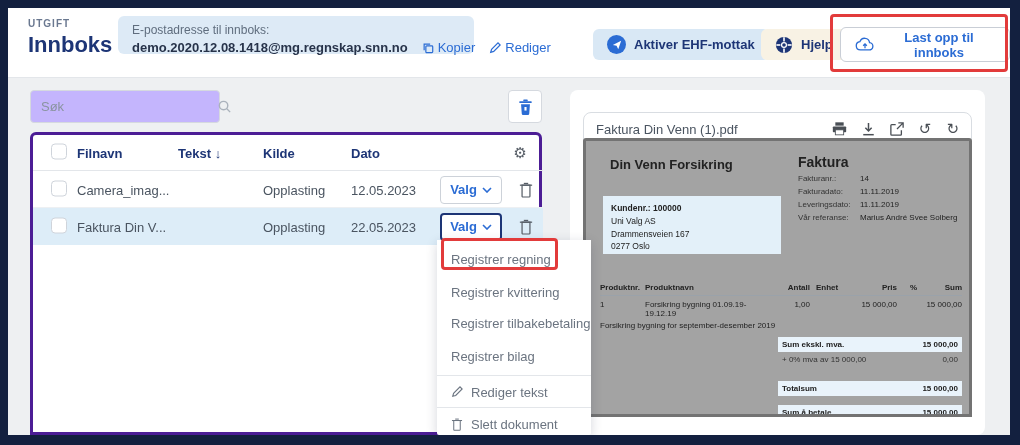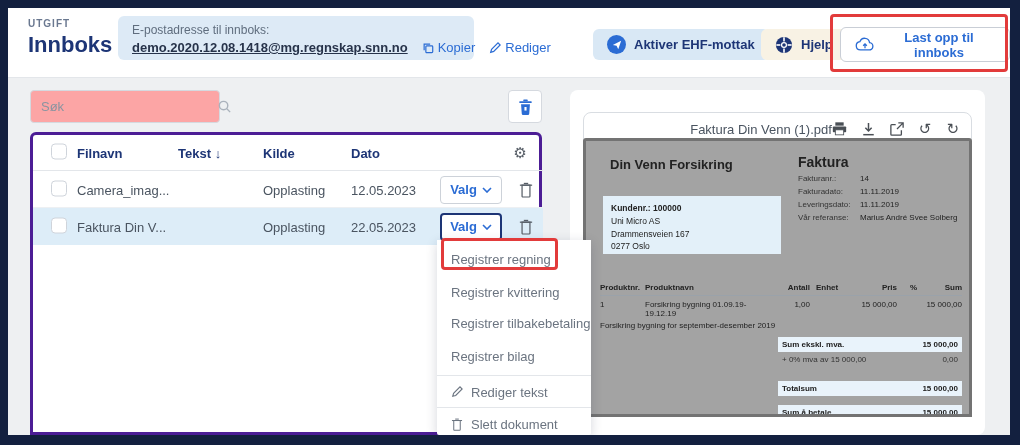--- a/index.html
+++ b/index.html
@@ -21,26 +21,26 @@
   }
   .eyebrow {
     position:absolute; left:20px; top:10px;
     font-size:10px; letter-spacing:1px; color:#6a7890; font-weight:bold;
   }
   .page-title {
     position:absolute; left:20px; top:24px;
     font-size:22px; font-weight:bold; color:#1d3576;
   }
   .email-box {
-    position:absolute; left:110px; top:8px; width:356px; height:44px;
+    position:absolute; left:110px; top:8px; width:356px; height:38px;
     background:#ddeaf6; border-radius:6px; padding:7px 14px;
   }
   .email-label { font-size:12px; color:#5f6d7e; }
   .email-row { display:flex; align-items:center; gap:14px; margin-top:3px; }
-  .email-value { font-size:13px; font-weight:bold; color:#27334a;text-decoration:underline; }
+  .email-value { font-size:13px; font-weight:bold; color:#27334a; }
   .mini-link {
     display:flex; align-items:center; gap:4px;
     font-size:13px; color:#2b6cd4; cursor:pointer; white-space:nowrap;
   }
   .hdr-btn {
     position:absolute; top:21px; height:31px; border-radius:6px;
     display:flex; align-items:center; gap:8px; padding:0 14px;
     font-size:13px; font-weight:bold; border:none; cursor:pointer;
     font-family:"Liberation Sans", sans-serif;
   }
@@ -56,21 +56,21 @@
     display:flex; align-items:center; justify-content:center;
   }
   .annotation {
     position:absolute; border:3px solid #e23b3b; border-radius:4px;
     pointer-events:none; z-index:60;
   }
   .anno-upload { left:822px; top:6px; width:178px; height:58px; }
   
   .search-box {
     position:absolute; left:22px; top:82px; width:190px; height:33px;
-    background:#fca5a5; border:1px solid #d5d9df; border-radius:4px;
+    background:#c4b5fd; border:1px solid #d5d9df; border-radius:4px;
     display:flex; align-items:center; padding:0 10px;
   }
   .search-box input {
     border:none; outline:none; flex:1; font-size:13px; color:#4a5460;
     font-family:"Liberation Sans", sans-serif; background:transparent;
   }
   .search-box input::placeholder { color:#8a94a0; }
   .bulk-delete {
     position:absolute; left:500px; top:82px; width:34px; height:33px;
     background:#fff; border:1px solid #d5d9df; border-radius:4px;
@@ -119,21 +119,21 @@
   .md-1 { top:135px; } .md-2 { top:167px; }
   .anno-register { left:433px; top:230px; width:117px; height:32px; }
   
   .pdf-panel {
     position:absolute; left:562px; top:82px; width:415px; height:345px;
     background:#fff; border-radius:8px;
   }
   .pdf-toolbar {
     position:absolute; left:13px; top:22px; width:389px; height:34px;
     border:1px solid #d9dde2; border-radius:8px;
-    display:flex; align-items:center; padding:5px 12px;text-align:right;
+    display:flex; align-items:center; padding:5px 12px;
   }
   .pdf-filename { font-size:13px; color:#4a5460; flex:1; }
   .pdf-tools { display:flex; align-items:center; gap:15px; color:#4a4f55; }
   .tool { cursor:pointer; display:flex; align-items:center; }
   .rot { font-size:15px; color:#4a4f55; font-family:"DejaVu Sans", sans-serif; line-height:1; }
   .pdf-page {
     position:absolute; left:13px; top:48px; width:389px; height:279px;
     background:#a3a3a3; border:3px solid #737373; border-radius:3px 3px 0 0;
     overflow:hidden; font-family:"Liberation Sans", sans-serif; color:#222;
   }
@@ -383,21 +383,21 @@
           <span class="inv-meta-value">11.11.2019</span>
         </div>
         <div class="inv-meta-row">
           <span class="inv-meta-label">Vår referanse:</span>
           <span class="inv-meta-value">Marius André Svee Solberg</span>
         </div>
       </div>
 
       <div class="inv-customer">
         <div class="inv-cust-nr">Kundenr.: 100000</div>
-        <div>Uni Micro AS</div>
+        <div>Uni Valg AS</div>
         <div>Drammensveien 167</div>
         <div>0277  Oslo</div>
       </div>
 
       <div class="inv-table">
         <div class="inv-cols inv-thead">
           <span>Produktnr.</span>
           <span>Produktnavn</span>
           <span class="ra">Antall</span>
           <span style="padding-left:6px">Enhet</span>

